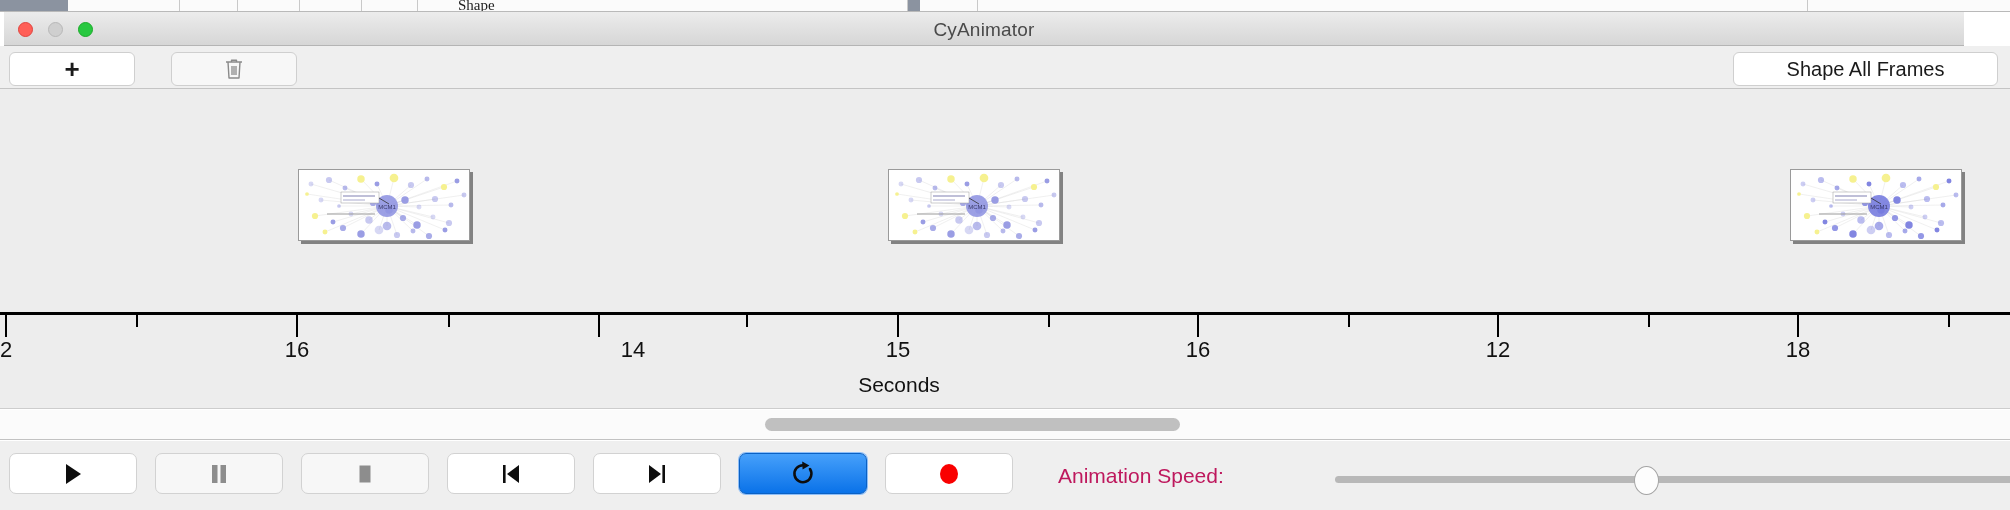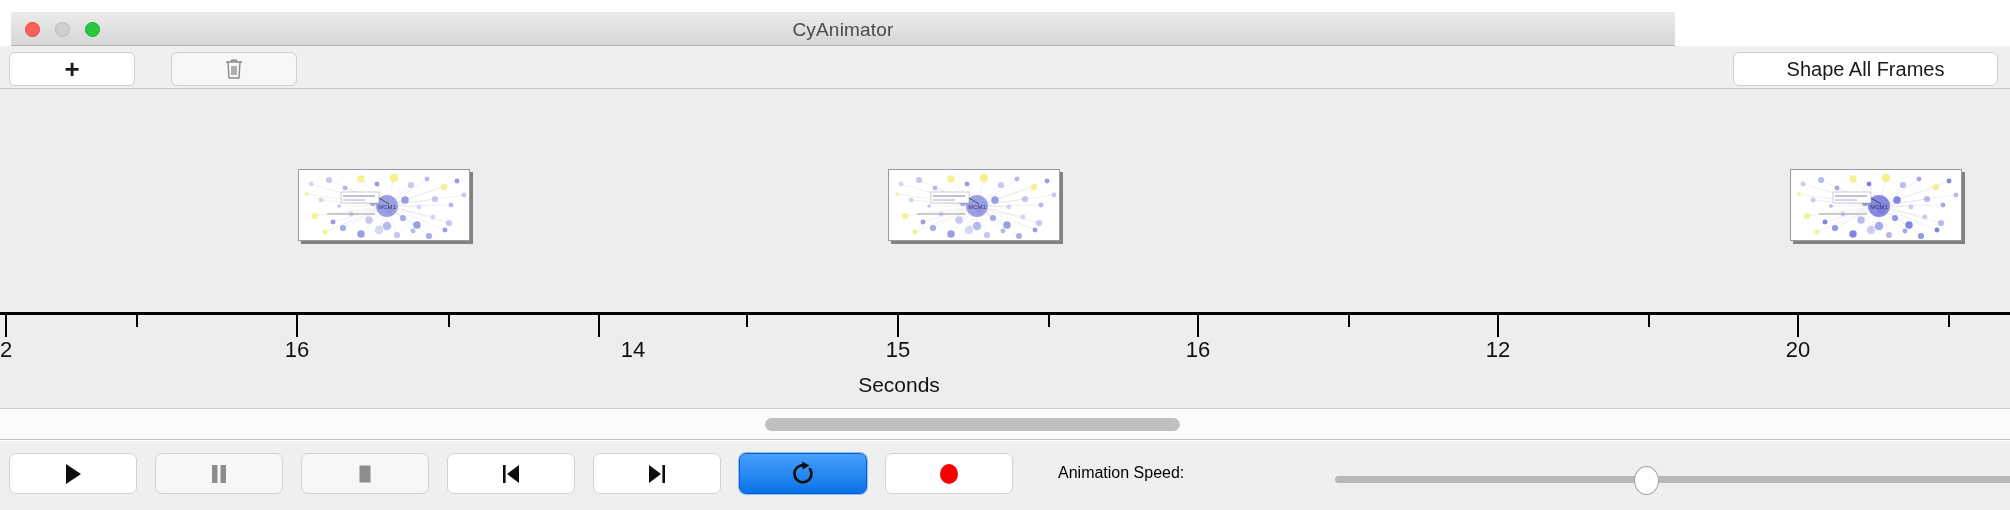--- a/index.html
+++ b/index.html
@@ -19,21 +19,21 @@
   }
   .bg-seg { position: absolute; top: 0; height: 12px; background: #fbfbfb; border-right: 1px solid #c9c9c9; }
   .bg-dark { position: absolute; top: 0; height: 12px; background: #8b93a0; }
   .bg-text {
     position: absolute; top: -3px; font-size: 15px; color: #1d1d1d;
     font-family: "Liberation Serif", serif; white-space: nowrap;
   }
 
   
   .titlebar {
-    position: absolute; left: 11px; top: 12px; width: 1664px; height: 34px;
+    position: absolute; left: 4px; top: 12px; width: 1960px; height: 34px;
     background: linear-gradient(to bottom, #ececec, #d6d6d6);
     border-bottom: 1px solid #b4b4b4;
   }
   .traffic { position: absolute; top: 10px; width: 15px; height: 15px; border-radius: 50%; }
   .tl-close { left: 14px; background: #ff5f57; border: 1px solid #e0443e; }
   .tl-min   { left: 44px; background: #cfcfcf; border: 1px solid #b8b8b8; }
   .tl-max   { left: 74px; background: #28c840; border: 1px solid #1aab29; }
   .title-text {
     position: absolute; left: 0; right: 0; top: 7px; text-align: center;
     font-size: 19px; color: #4a4a4a; letter-spacing: .2px;
@@ -105,37 +105,51 @@
     border: 1px solid #d2d2d2; border-radius: 7px; background: #ffffff;
     display: flex; align-items: center; justify-content: center; cursor: pointer;
   }
   .pb-btn.dim { background: #f7f7f7; }
   .pb-btn.on {
     background: linear-gradient(to bottom, #46a0fb, #0a72e8);
     border: 1px solid #0a61c4;
     box-shadow: 0 0 0 1px rgba(60,150,255,.55);
   }
   .speed-label {
-    position: absolute; top: 23px; left: 1058px; font-size: 16px; color: #000000;
+    position: absolute; top: 23px; left: 1058px; font-size: 21px; color: #be185d;
   }
   .slider-track {
     position: absolute; top: 35px; left: 1335px; width: 916px; height: 7px;
     background: #b8b8b8; border-radius: 4px;
   }
   .slider-thumb {
     position: absolute; top: 25px; left: 1634px; width: 25px; height: 29px;
     background: #fdfdfd; border: 1px solid #a4a4a4; border-radius: 50%;
     cursor: pointer;
   }
 </style>
 </head>
 <body>
 
 <div id="app">
 
+  <div class="bg-strip">
+    <div class="bg-dark" style="left:0;width:68px;"></div>
+    <div class="bg-seg" style="left:68px;width:112px;"></div>
+    <div class="bg-seg" style="left:180px;width:58px;"></div>
+    <div class="bg-seg" style="left:238px;width:62px;"></div>
+    <div class="bg-seg" style="left:300px;width:62px;"></div>
+    <div class="bg-seg" style="left:362px;width:56px;"></div>
+    <div class="bg-seg" style="left:418px;width:490px;"></div>
+    <div class="bg-dark" style="left:908px;width:12px;"></div>
+    <div class="bg-seg" style="left:920px;width:58px;"></div>
+    <div class="bg-seg" style="left:978px;width:830px;"></div>
+    <div class="bg-seg" style="left:1808px;width:202px;border-right:none;"></div>
+    <span class="bg-text" style="left:458px;">Shape</span>
+  </div>
 
   <div class="titlebar">
     <div class="traffic tl-close"></div>
     <div class="traffic tl-min"></div>
     <div class="traffic tl-max"></div>
     <div class="title-text">CyAnimator</div>
   </div>
 
   <div class="toolbar">
     <div class="tb-btn tb-add">
@@ -165,21 +179,21 @@
         <div class="tick major" style="left: 897px;"></div>
         <div class="tick-label" style="left: 898px;">15</div>
         <div class="tick minor" style="left: 1048px;"></div>
         <div class="tick major" style="left: 1197px;"></div>
         <div class="tick-label" style="left: 1198px;">16</div>
         <div class="tick minor" style="left: 1348px;"></div>
         <div class="tick major" style="left: 1497px;"></div>
         <div class="tick-label" style="left: 1498px;">12</div>
         <div class="tick minor" style="left: 1648px;"></div>
         <div class="tick major" style="left: 1797px;"></div>
-        <div class="tick-label" style="left: 1798px;">20</div>
+        <div class="tick-label" style="left: 1798px;">18</div>
         <div class="tick minor" style="left: 1948px;"></div>
       </div>
     <div id="frames-host">
         <div class="frame" style="left: 298px;">
           <svg viewBox="0 0 172 72" xmlns="http://www.w3.org/2000/svg">
             <rect width="172" height="72" fill="#ffffff"></rect>
             <line x1="88" y1="36" x2="12" y2="14" stroke="#d8d8d8" stroke-width="0.4"></line>
             <line x1="88" y1="36" x2="30" y2="10" stroke="#d8d8d8" stroke-width="0.4"></line>
             <line x1="88" y1="36" x2="46" y2="18" stroke="#d8d8d8" stroke-width="0.4"></line>
             <line x1="88" y1="36" x2="62" y2="9" stroke="#d8d8d8" stroke-width="0.4"></line>

